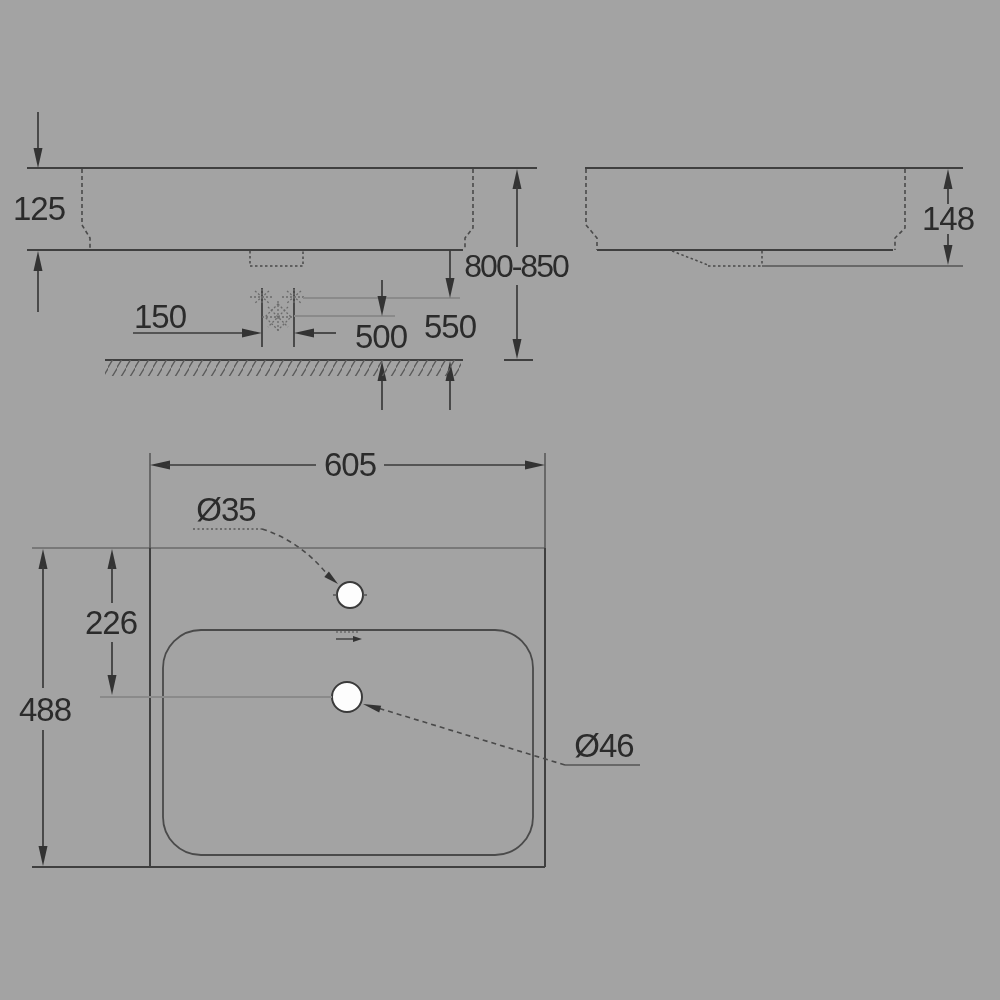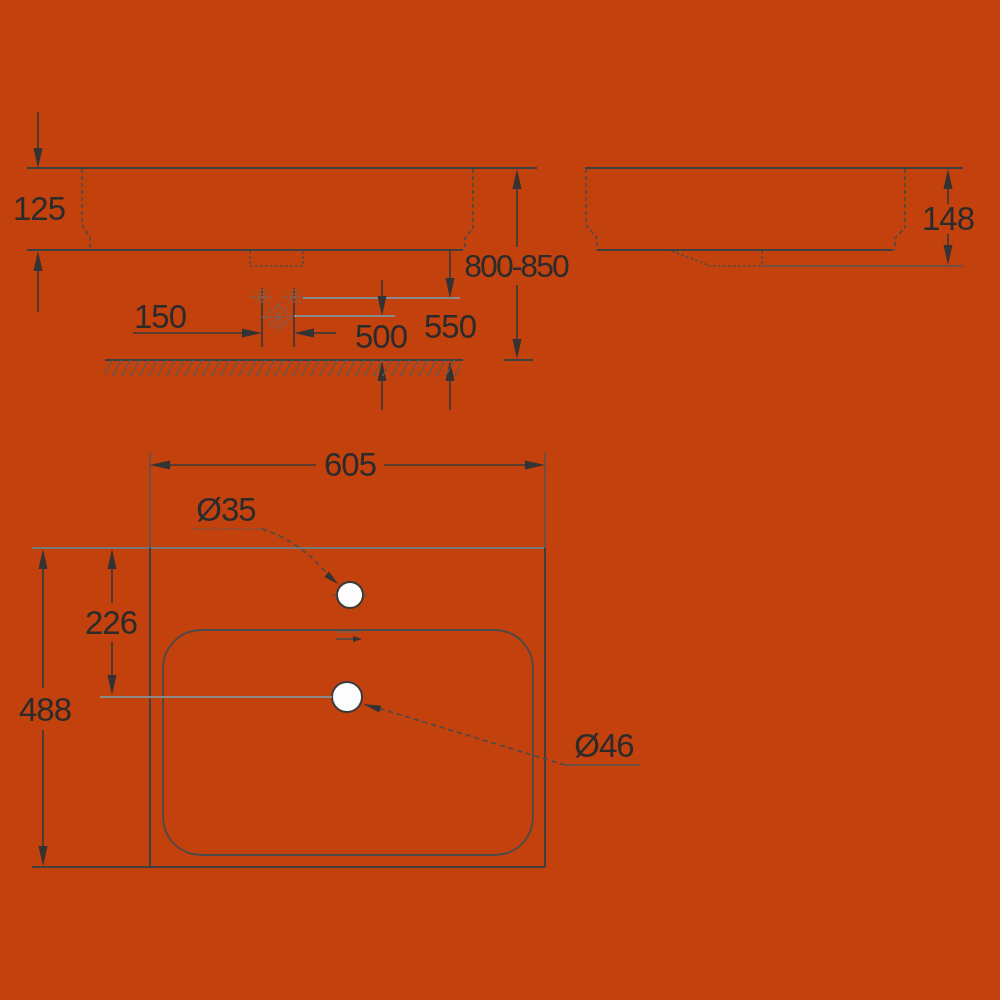--- a/index.html
+++ b/index.html
@@ -1,19 +1,19 @@
 <!DOCTYPE html>
 <html><head>
 <meta charset="utf-8">
 <style>
   html,body{margin:0;padding:0;background:#ffffff;}
   .canvas{
     position:relative;
     width:1000px;height:1000px;
-    background:#c2410c;
+    background:#a3a3a3;
     font-family:"Liberation Sans", sans-serif;
     overflow:hidden;
   }
   svg{display:block;}
   text{
     font-family:"Liberation Sans", sans-serif;
     font-size:33px;
     fill:#2b2b2b;
     letter-spacing:-1px;
   }

